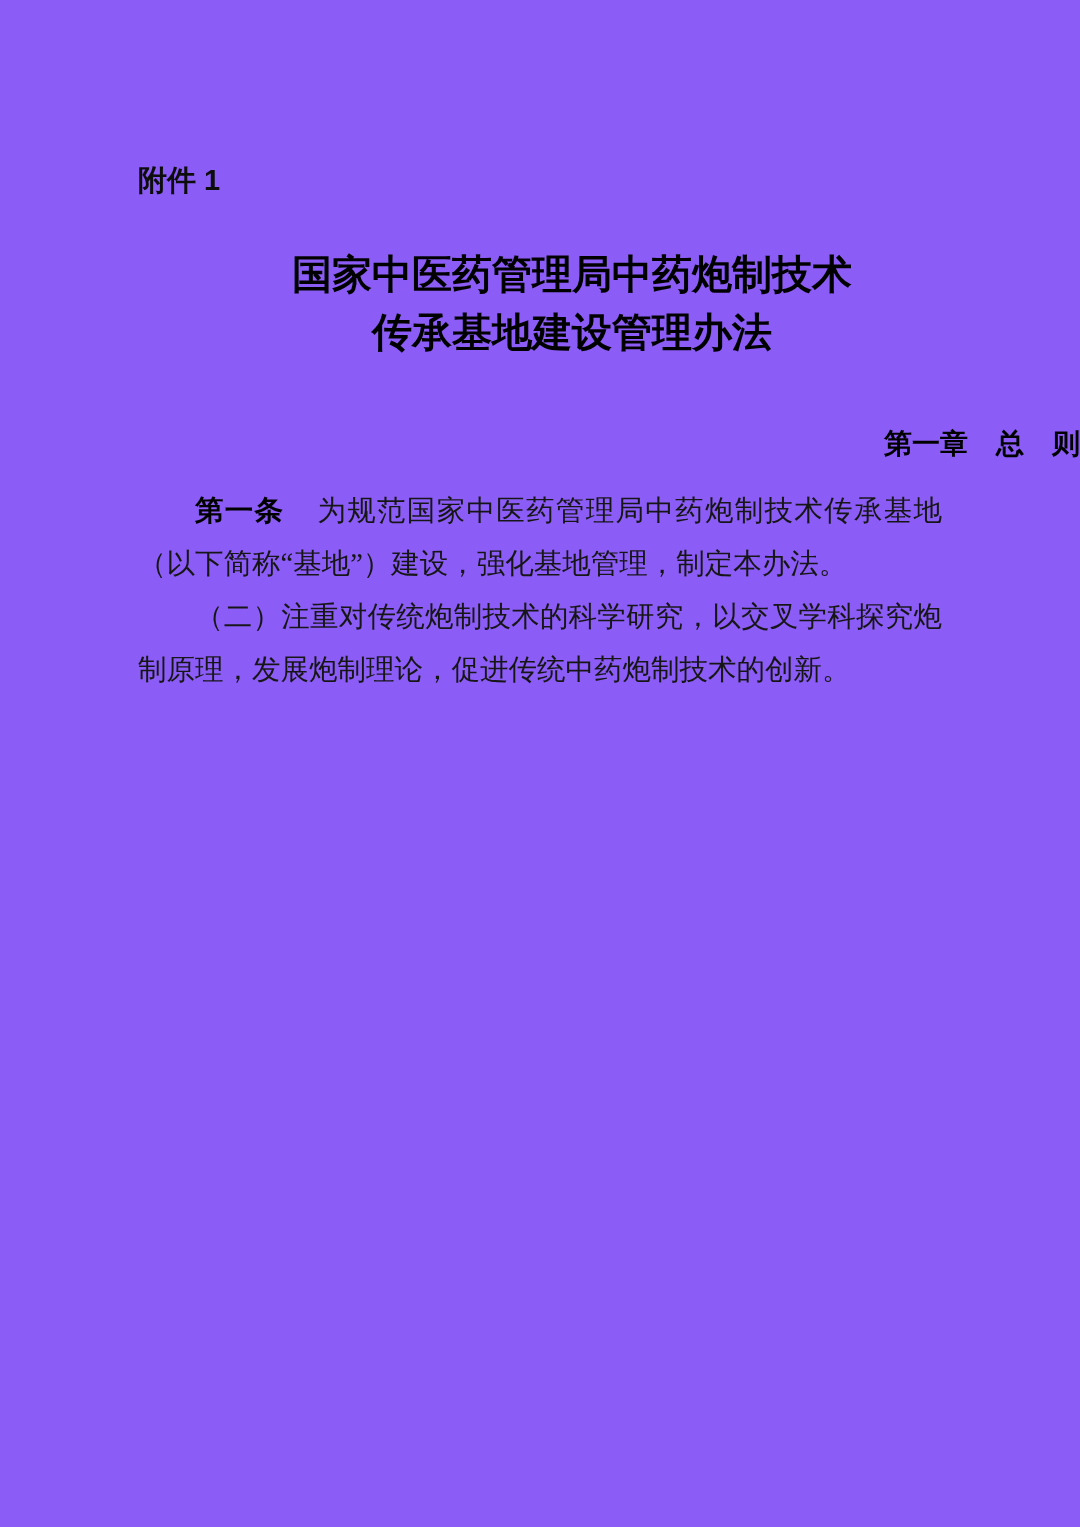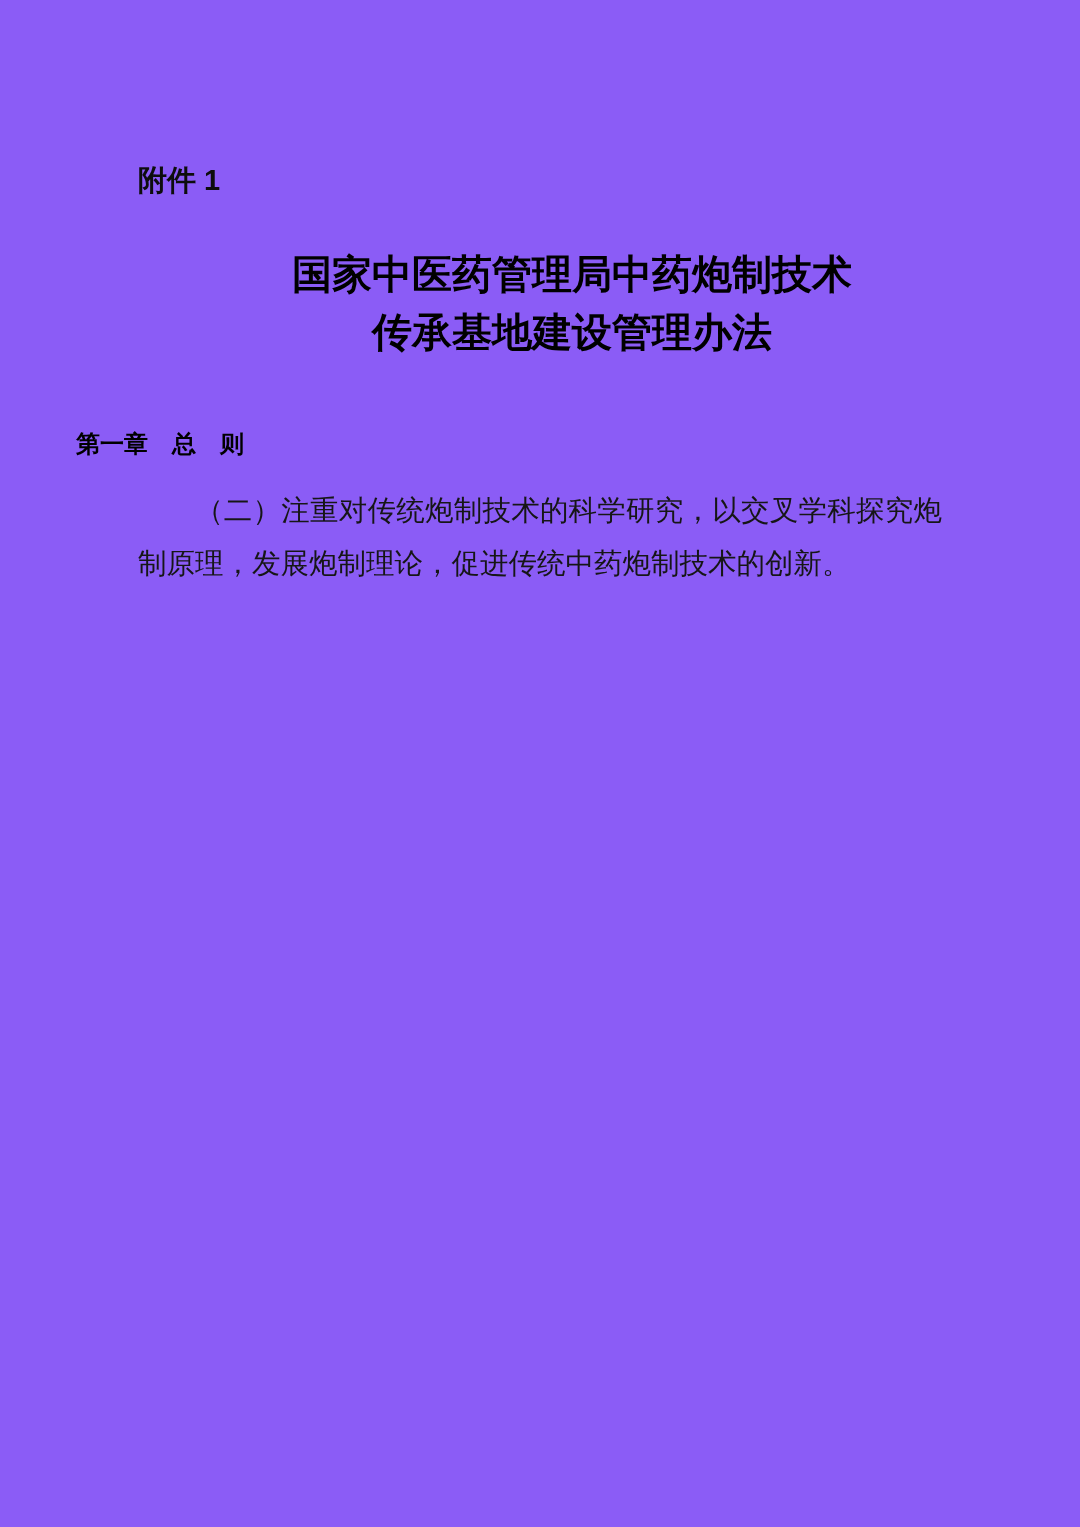--- a/index.html
+++ b/index.html
@@ -39,23 +39,23 @@
     font-weight: 700;
     color: #000000;
   }
   .chapter-heading {
     position: absolute;
     top: 424px;
     left: 0;
     width: 1080px;
     box-sizing: border-box;
     padding-left: 76px;
-    text-align: left;
+    text-align: right;
     font-family: "Liberation Sans", "DejaVu Sans", sans-serif;
-    font-size: 24px;
+    font-size: 28px;
     line-height: 40px;
     font-weight: 700;
     color: #000000;
   }
   .body-text {
     position: absolute;
     top: 484px;
     left: 138px;
     width: 804px;
     font-family: "Liberation Serif", "DejaVu Serif", serif;
@@ -90,20 +90,23 @@
 
   <div class="doc-title">
     <div>国家中医药管理局中药炮制技术</div>
     <div>传承基地建设管理办法</div>
   </div>
 
   <div class="chapter-heading">第一章　总　则</div>
 
   <div class="body-text">
 
+    <p>
+      <span class="art-label">第一条</span><span>为规范国家中医药管理局中药炮制技术传承基地（以下简称“基地”）建设，强化基地管理，制定本办法。</span>
+    </p>
 
 
 
 
 
     <p>
       <span>（二）注重对传统炮制技术的科学研究，以交叉学科探究炮制原理，发展炮制理论，促进传统中药炮制技术的创新。</span>
     </p>
 
 

